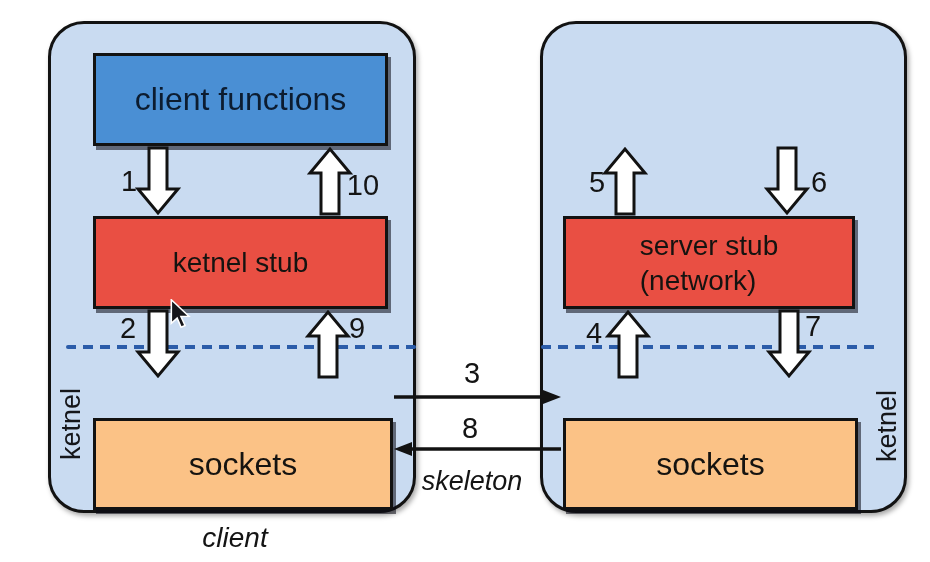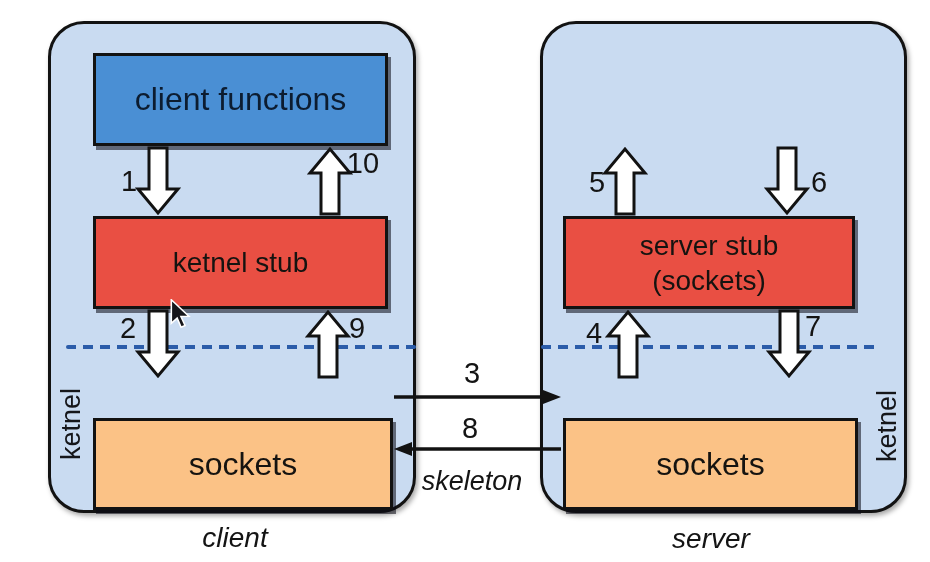--- a/index.html
+++ b/index.html
@@ -25,21 +25,21 @@
   }
   .host.client{left:48px;top:21px;width:368px;height:492px;}
   .host.server{left:540px;top:21px;width:367px;height:492px;}
 
   
   .box{
     position:absolute;
     border:3px solid var(--outline,#121212);
     box-sizing:border-box;
     display:flex;align-items:center;justify-content:center;
-    text-align:center;
+    text-align:left;
     box-shadow:3px 4px 0 rgba(10,10,20,0.55);
     color:var(--box-text,#151310);
   }
   .box.functions{background:var(--functions-fill,#4a8fd4);font-size:32px;color:var(--functions-text,#0c1c30);}
   .box.stub{background:var(--stub-fill,#e94f43);font-size:28px;}
   .box.sockets{background:var(--sockets-fill,#fbc286);font-size:32px;margin-top:40px;}
   .stub2{line-height:1.25;}
 
   .b-cli-fn{left:93px;top:53px;width:295px;height:93px;}
   .b-cli-stub{left:93px;top:216px;width:295px;height:93px;}
@@ -85,21 +85,21 @@
   svg.narrow line{stroke:var(--outline,#121212);stroke-width:3.6;}
   svg.narrow polygon{fill:var(--outline,#121212);}
   .a3{left:393px;top:388px;}
   .a8{left:393px;top:440px;}
 
   
   .num{
     position:absolute;font-size:29px;color:#141414;
     transform:translate(-50%,-50%);white-space:nowrap;
   }
-  .n1{left:129px;top:181px;}  .n10{left:363px;top:163px;}
+  .n1{left:129px;top:181px;}  .n10{left:363px;top:185px;}
   .n2{left:128px;top:328px;}  .n9{left:357px;top:328px;}
   .n5{left:597px;top:182px;}  .n6{left:819px;top:182px;}
   .n4{left:594px;top:333px;}  .n7{left:813px;top:326px;}
   .n3{left:472px;top:373px;}  .n8{left:470px;top:428px;}
 
   .caption{
     position:absolute;font-size:28px;color:#141414;
     transform:translate(-50%,-50%);white-space:nowrap;font-style:italic;
   }
   .cap-client{left:235px;top:538px;}
@@ -126,21 +126,21 @@
   <div class="box stub b-cli-stub">
     <span>ketnel stub</span>
   </div>
   <div class="box sockets b-cli-sock">
     <span>sockets</span>
   </div>
 
   <div class="box stub b-srv-stub">
     <div class="stub2">
       <div>server stub</div>
-      <div>(sockets)</div>
+      <div>(network)</div>
     </div>
   </div>
   <div class="box sockets b-srv-sock">
     <span>sockets</span>
   </div>
 
   <div class="klabel left">ketnel</div>
   <div class="klabel right">ketnel</div>
 
   <svg class="barrow a1" viewBox="0 0 44 70">
@@ -183,20 +183,19 @@
   <span class="num n2">2</span>
   <span class="num n9">9</span>
   <span class="num n5">5</span>
   <span class="num n6">6</span>
   <span class="num n4">4</span>
   <span class="num n7">7</span>
   <span class="num n3">3</span>
   <span class="num n8">8</span>
 
   <span class="caption cap-client">client</span>
-  <span class="caption cap-server">server</span>
   <span class="caption cap-network">skeleton</span>
 
   <svg class="cursor" viewBox="0 0 13 19">
     <path d="M1 0.5 L1 15.4 L4.7 12.1 L7.2 17.9 L9.7 16.8 L7.1 11.1 L12.1 10.9 Z" fill="#16161a" stroke="#ffffff" stroke-width="1"></path>
   </svg>
 
 </div>
 
 </body></html>

